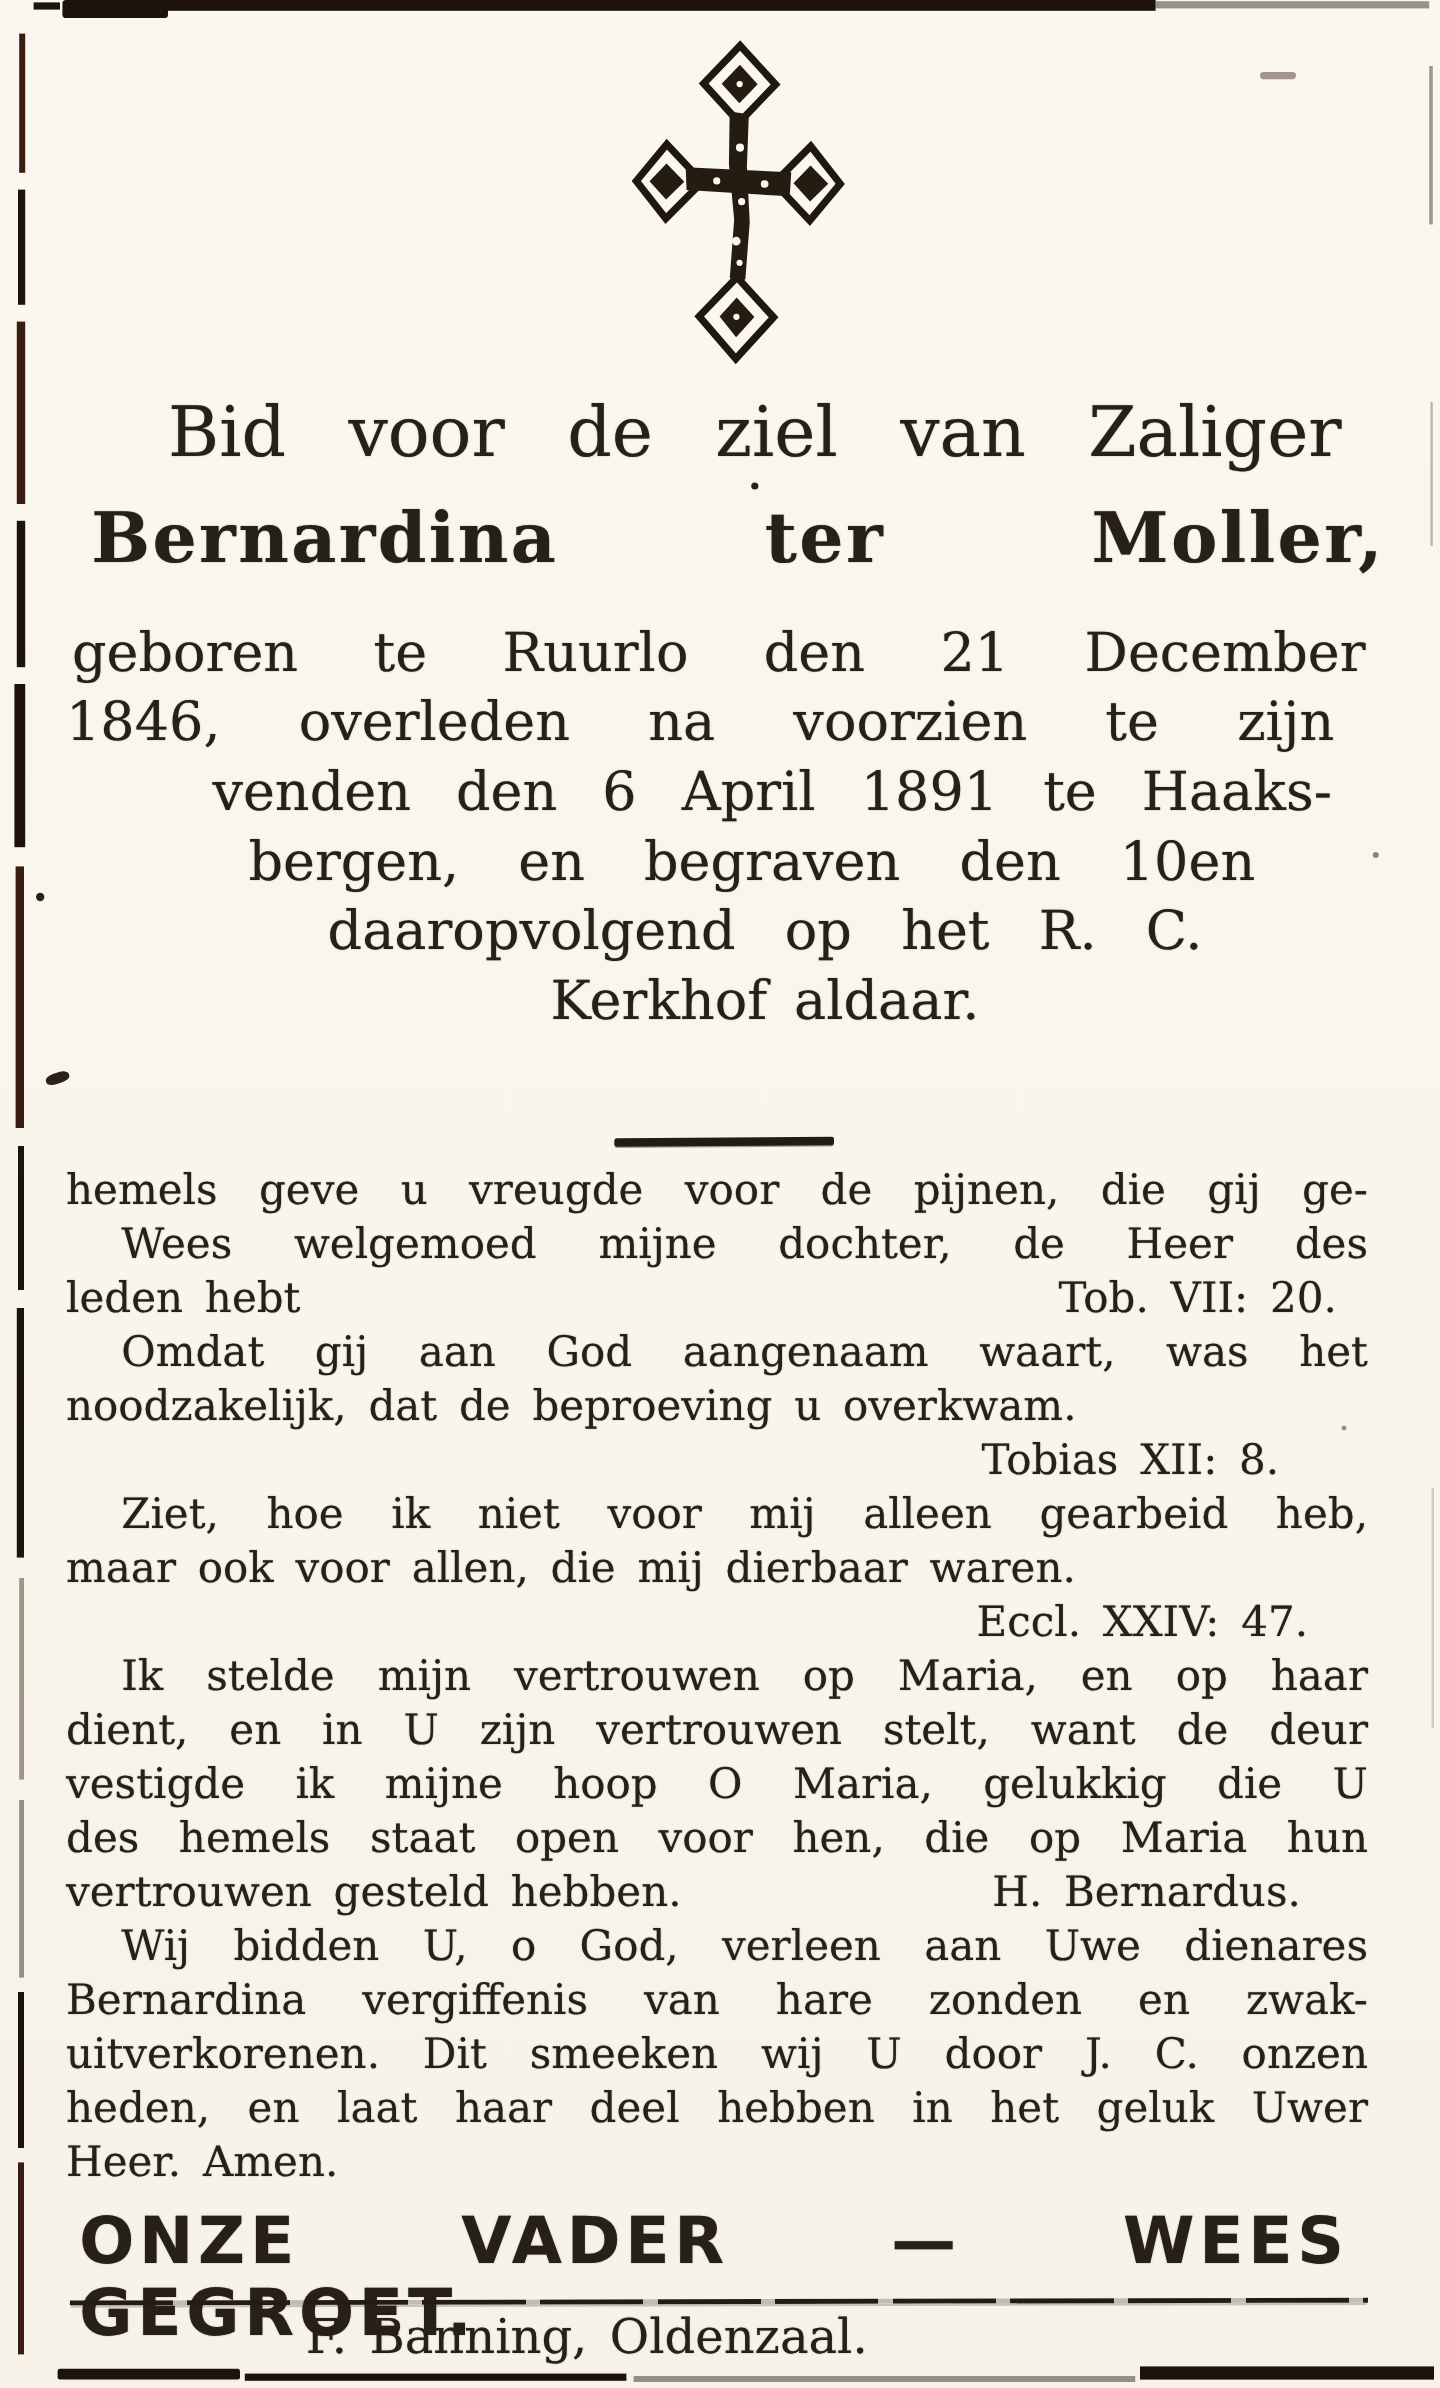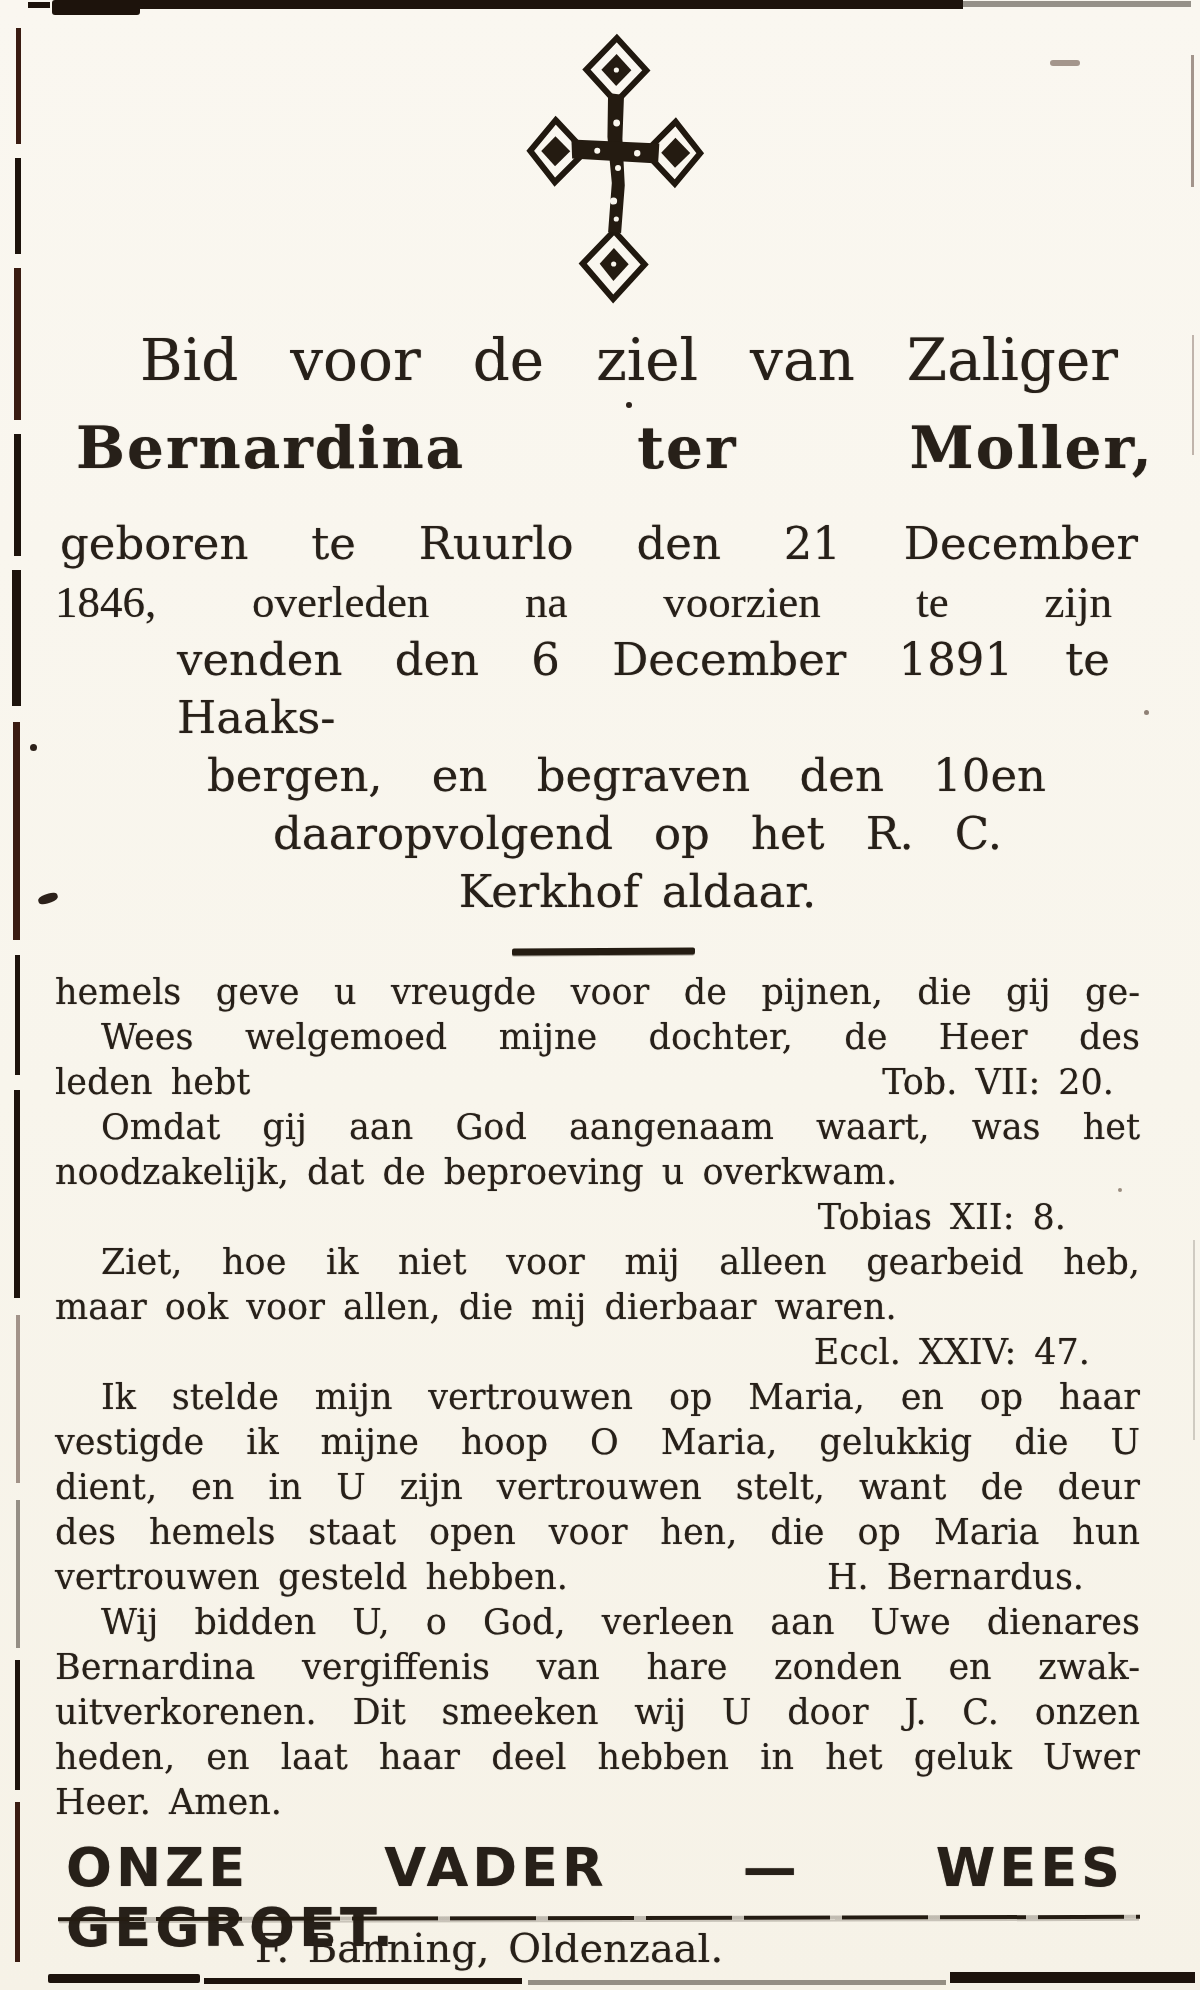--- a/index.html
+++ b/index.html
@@ -130,22 +130,22 @@
         <circle cx="90" cy="231" r="2.6"></circle>
       </g>
     </svg>
   </div>
 
   <div class="abs blessing jl ink">Bid voor de ziel van Zaliger</div>
   <div class="abs name jl ink">Bernardina ter Moller,</div>
 
   <div class="abs vitals ink">
     <div class="jl" style="margin:0 2px 0 5px;">geboren te Ruurlo den 21 December</div>
-    <div class="jl" style="margin:0 28px 0 0;font-family:Liberation Serif, serif;">1846, overleden na voorzien te zijn</div>
-    <div class="jl" style="margin:0 30px 0 122px;">venden den 6 December 1891 te Haaks-</div>
+    <div class="jl" style="margin:0 28px 0 0;">1846, overleden na voorzien te zijn</div>
+    <div class="jl" style="margin:0 30px 0 122px;">venden den 6 April 1891 te Haaks-</div>
     <div class="jl" style="margin:0 94px 0 152px;">bergen, en begraven den 10en</div>
     <div class="jl" style="margin:0 138px 0 218px;">daaropvolgend op het R. C.</div>
     <div class="center" style="padding-left:80px;">Kerkhof aldaar.</div>
   </div>
 
   <div class="abs divider"></div>
 
   <div class="abs bodytext ink">
     <div class="jl">hemels geve u vreugde voor de pijnen, die gij ge-</div>
     <div class="jl indent">Wees welgemoed mijne dochter, de Heer des</div>
@@ -153,22 +153,22 @@
       <span>leden hebt</span>
       <span style="margin-right:26px;">Tob. VII: 20.</span>
     </div>
     <div class="jl indent">Omdat gij aan God aangenaam waart, was het</div>
     <div>noodzakelijk, dat de beproeving u overkwam.</div>
     <div class="right" style="padding-right:74px;">Tobias XII: 8.</div>
     <div class="jl indent">Ziet, hoe ik niet voor mij alleen gearbeid heb,</div>
     <div>maar ook voor allen, die mij dierbaar waren.</div>
     <div class="right" style="padding-right:50px;">Eccl. XXIV: 47.</div>
     <div class="jl indent">Ik stelde mijn vertrouwen op Maria, en op haar</div>
+    <div class="jl">dient, en in U zijn vertrouwen stelt, want de deur</div>
     <div class="jl">vestigde ik mijne hoop  O Maria, gelukkig die U</div>
-    <div class="jl">dient, en in U zijn vertrouwen stelt, want de deur</div>
     <div class="jl">des hemels staat open voor hen, die op Maria hun</div>
     <div class="split">
       <span>vertrouwen gesteld hebben.</span>
       <span style="margin-right:56px;">H. Bernardus.</span>
     </div>
     <div class="jl indent">Wij bidden U, o God, verleen aan Uwe dienares</div>
     <div class="jl">Bernardina vergiffenis van hare zonden en zwak-</div>
     <div class="jl">uitverkorenen. Dit smeeken wij U door J. C. onzen</div>
     <div class="jl">heden, en laat haar deel hebben in het geluk Uwer</div>
     <div>Heer. Amen.</div>

